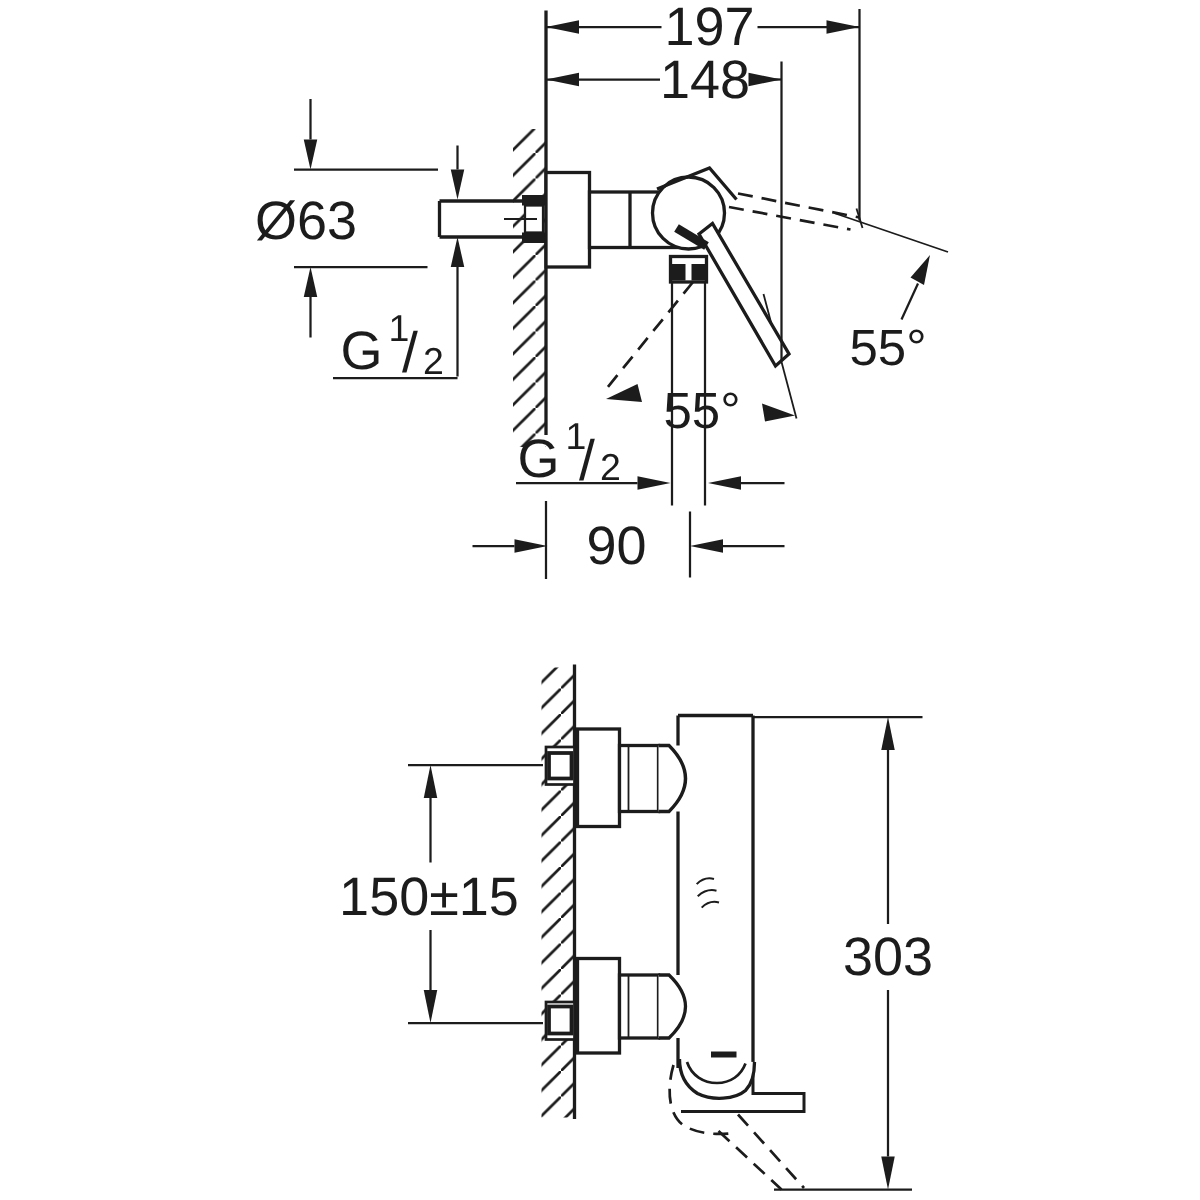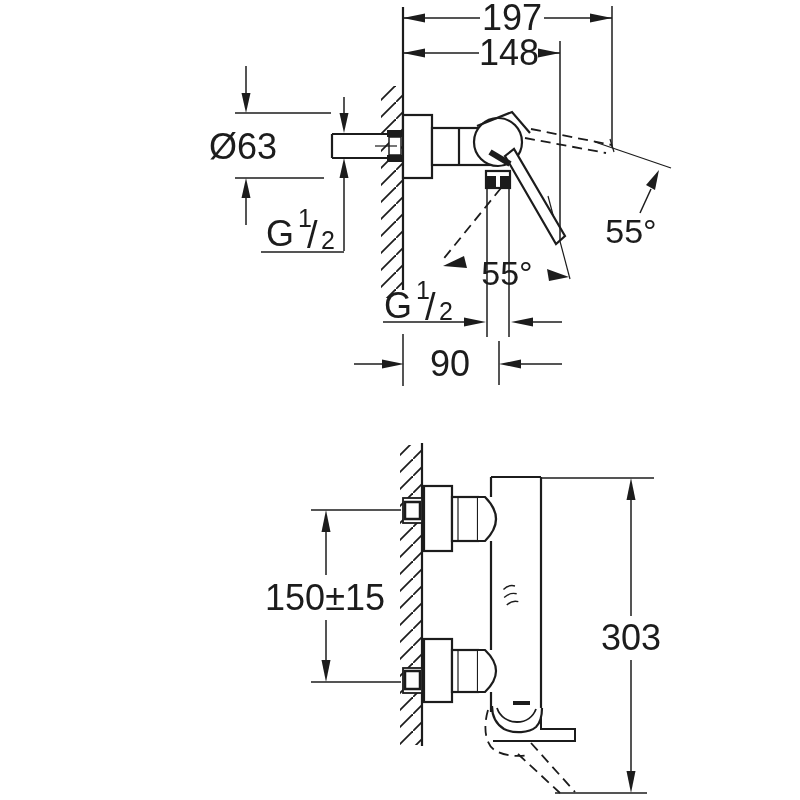--- a/index.html
+++ b/index.html
@@ -1,17 +1,17 @@
 <!DOCTYPE html>
 <html><head>
 <meta charset="utf-8">
 <style>
   html,body{margin:0;padding:0;background:#fff;}
   body{width:800px;height:800px;font-family:"Liberation Sans",sans-serif;}
-  #stage{width:648px;height:800px;color:var(--ink,#1c1c1c);padding-left:39px;}
+  #stage{width:648px;height:800px;color:var(--ink,#1c1c1c);}
   svg{display:block;}
   .ln{stroke:currentColor;stroke-width:2.2;fill:none;}
   .dim{stroke:currentColor;stroke-width:1.5;fill:none;}
   .thin{stroke:currentColor;stroke-width:1.2;fill:none;}
   .dash{stroke:currentColor;stroke-width:1.8;fill:none;stroke-dasharray:10 6;}
   .arr{fill:currentColor;stroke:none;}
   .wfill{fill:#fff;stroke:currentColor;stroke-width:2.2;}
   .blk{fill:currentColor;stroke:none;}
   text{fill:currentColor;font-family:"Liberation Sans",sans-serif;}
   .t36{font-size:36px;}

